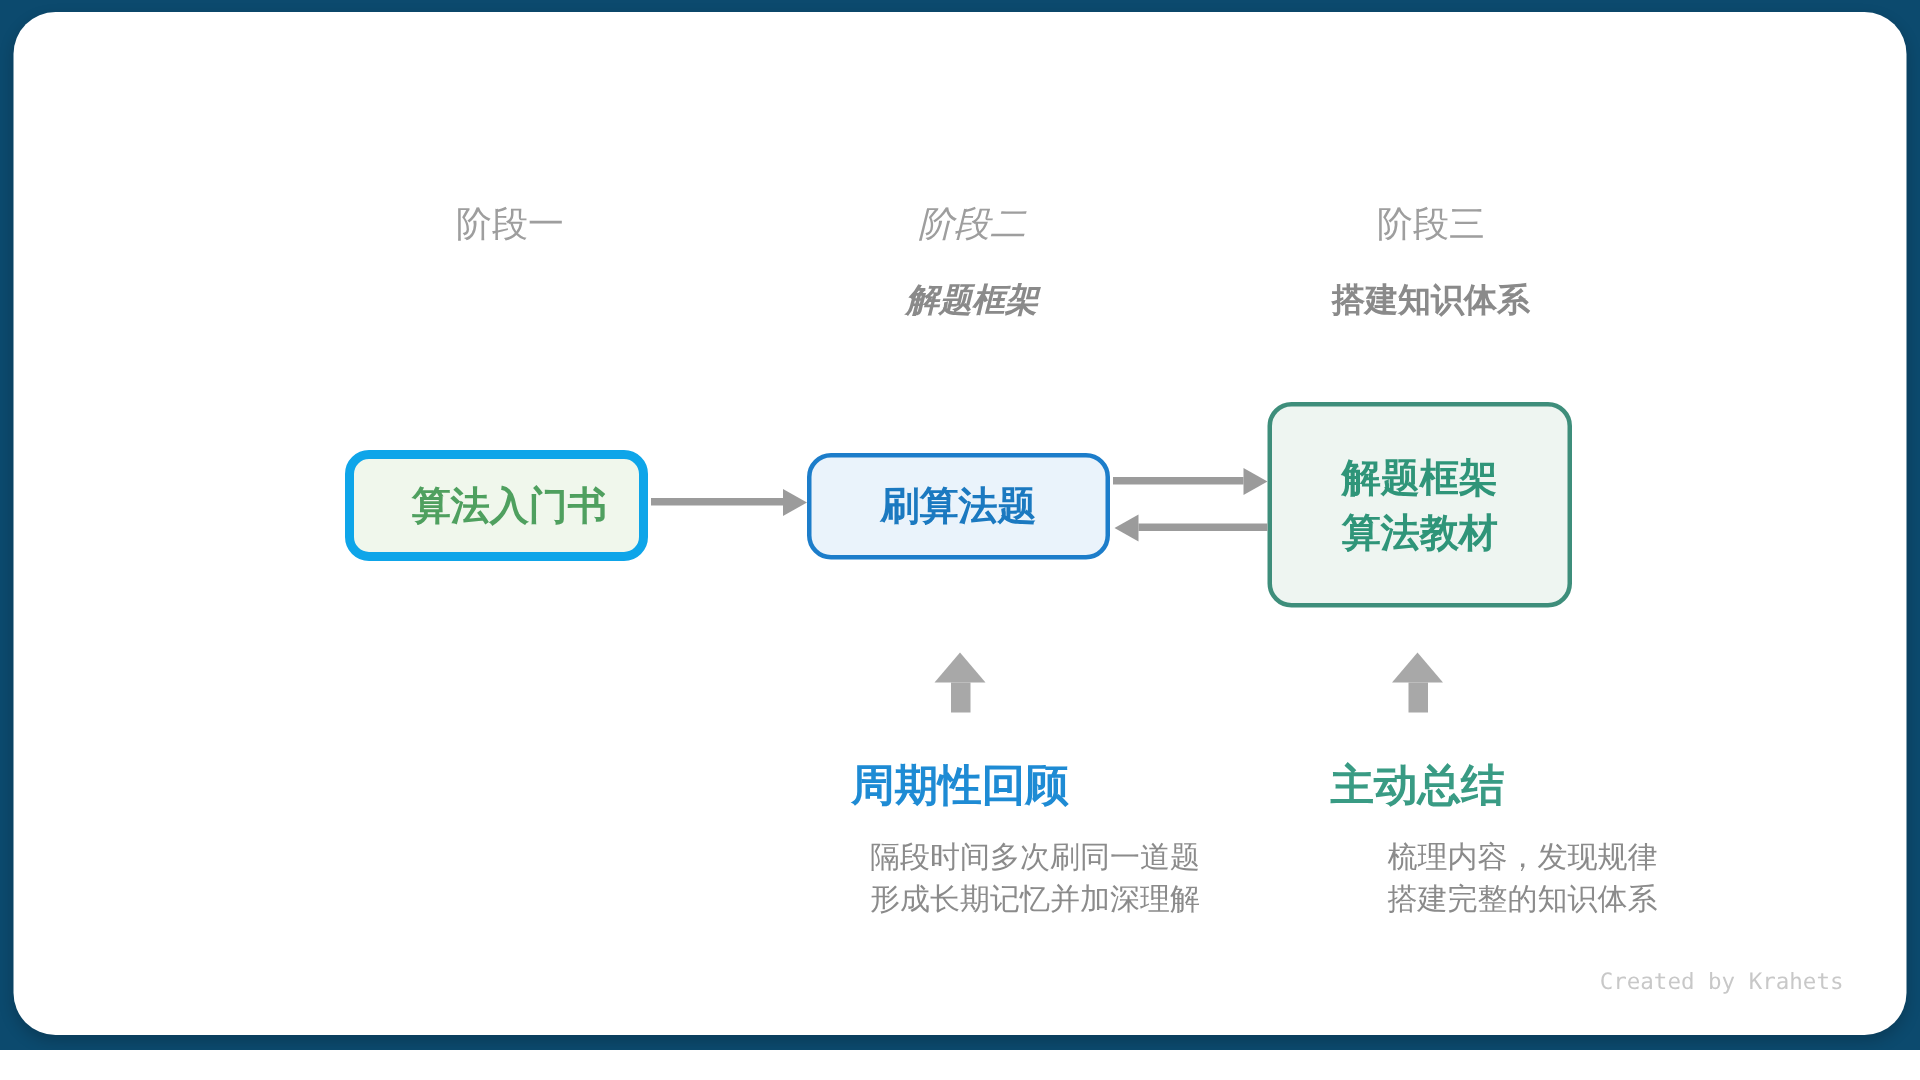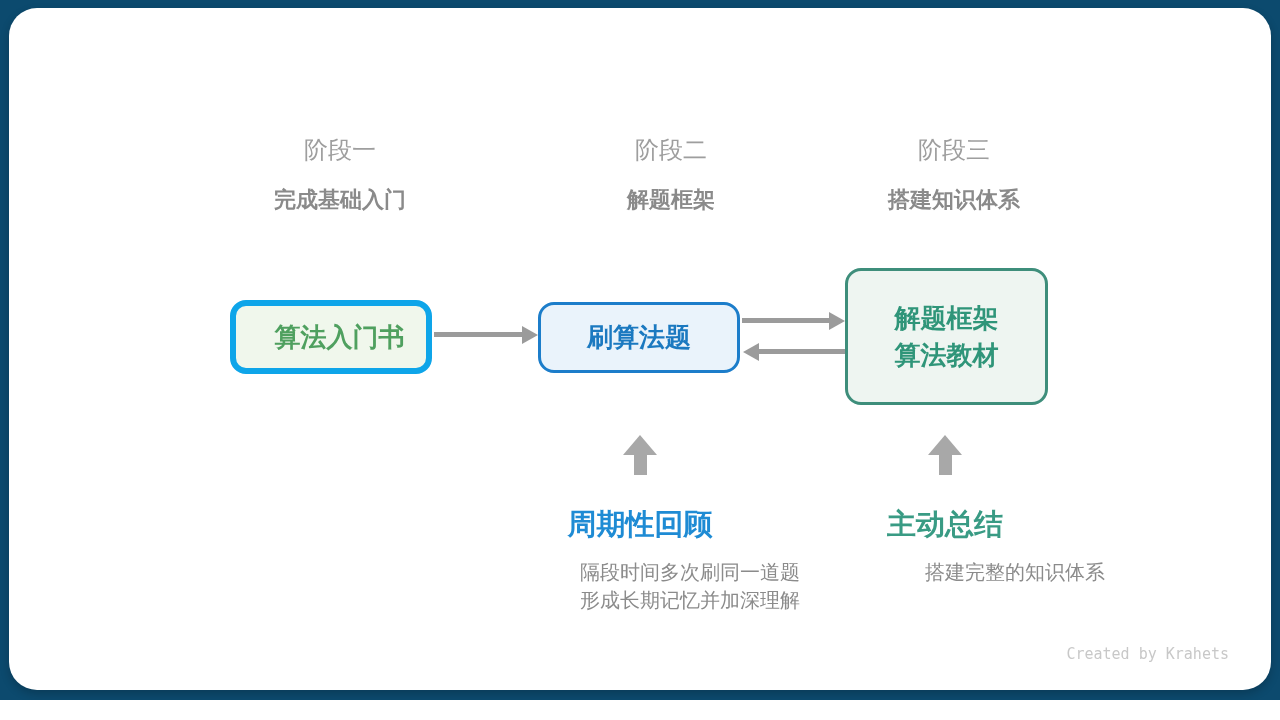--- a/index.html
+++ b/index.html
@@ -50,23 +50,22 @@
   }
 </style>
 </head>
 <body>
 
 <div class="canvas">
   <div class="card">
 
     <div class="stage" style="left:171px;">
       <div class="stage-label">阶段一</div>
-      <div class="stage-title">完成基础入门</div>
     </div>
-    <div class="stage" style="left:502px;">
+    <div class="stage" style="left:479px;font-style:italic;">
       <div class="stage-label">阶段二</div>
       <div class="stage-title">解题框架</div>
     </div>
     <div class="stage" style="left:785px;">
       <div class="stage-label">阶段三</div>
       <div class="stage-title">搭建知识体系</div>
     </div>
 
     <div class="node node-green" style="left:221px;top:292px;width:202px;height:74px;">
       <div class="node-line">算法入门书</div>
@@ -98,19 +97,20 @@
     </div>
 
     <div class="ann-title blue" style="left:481px;top:503px;">周期性回顾</div>
     <div class="ann-desc" style="left:471px;top:550px;">
       <div>隔段时间多次刷同一道题</div>
       <div>形成长期记忆并加深理解</div>
     </div>
 
     <div class="ann-title teal" style="left:786px;top:503px;">主动总结</div>
     <div class="ann-desc" style="left:776px;top:550px;">
+      <div>梳理内容，发现规律</div>
       <div>搭建完整的知识体系</div>
     </div>
 
     <div class="credit">Created by Krahets</div>
 
   </div>
 </div>
 
 </body></html>

